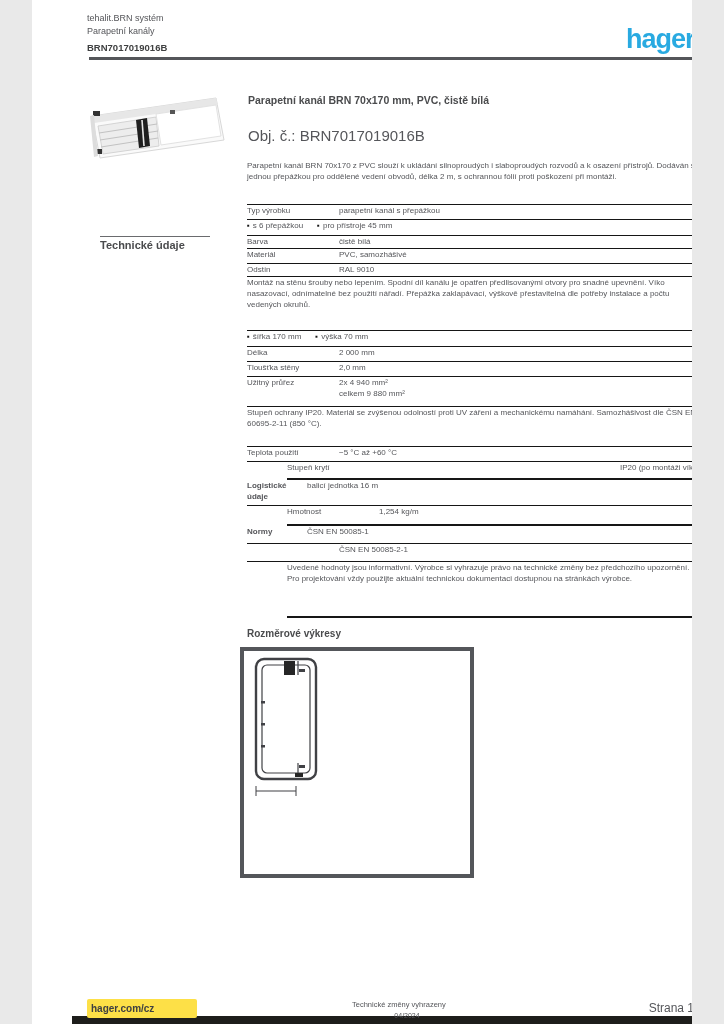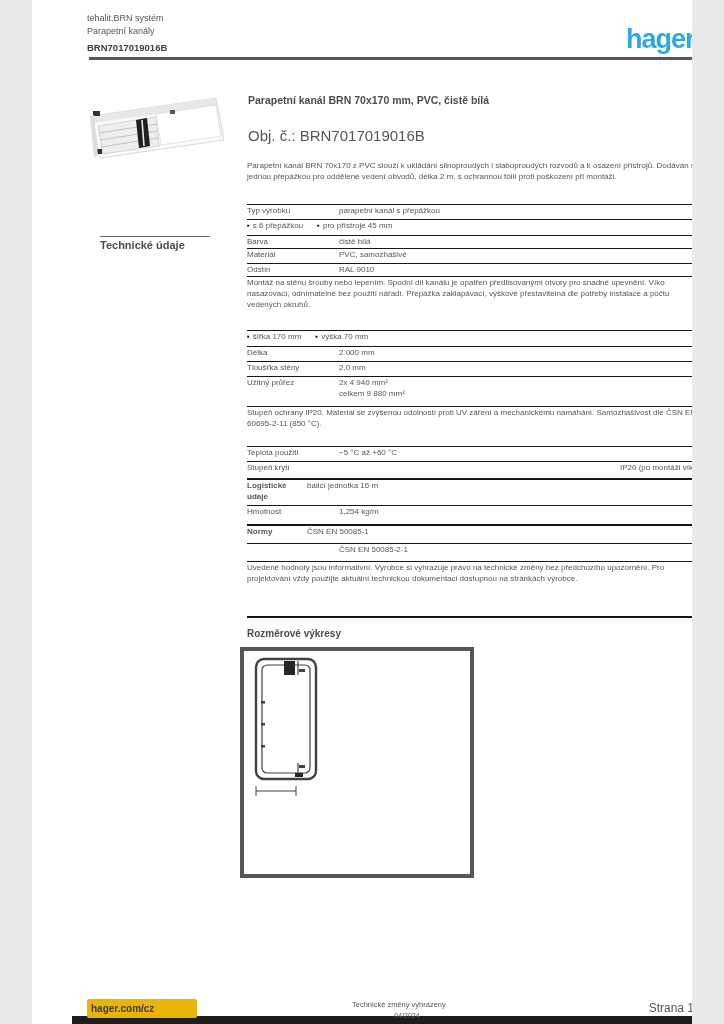--- a/index.html
+++ b/index.html
@@ -20,36 +20,36 @@
   .title1{position:absolute;left:216px;top:94px;width:300px;font-size:10.5px;
           font-weight:bold;color:#4a4b4d;line-height:12px;}
   .title2{position:absolute;left:216px;top:127px;font-size:15px;color:#55565a;}
   .margin-label{position:absolute;left:68px;top:236px;width:110px;border-top:1.5px solid #6a6b6e;
           padding-top:2px;font-size:11px;font-weight:bold;color:#4a4b4d;}
   
   .specs{position:absolute;left:215px;top:160px;width:453px;font-size:8px;line-height:11px;}
   .row{position:relative;border-bottom:1.5px solid #161616;box-sizing:border-box;
        display:flex;align-items:flex-start;}
   .row.noline{border-bottom:none;}
-  .row.thick{border-bottom:2.5px solid #161616;}
+  .row.thick{border-bottom:2.5px solid #161616;margin-left:40px;}
   .row .lbl{width:92px;flex:none;color:#55565a;}
   .row .lbl.sec{font-weight:bold;width:60px;}
   .row .val{color:#55565a;}
   .row .val.right{margin-left:auto;text-align:right;}
   .para{color:#55565a;}
   .bul{display:flex;gap:14px;}
   .bullet::before{content:"▪";color:#161616;margin-right:3px;font-size:8px;}
   
   .dim-heading{position:absolute;left:215px;top:628px;font-size:10px;font-weight:bold;color:#4a4b4d;}
   .dim-box{position:absolute;left:208px;top:647px;width:226px;height:223px;
            border:4px solid #54565a;background:#ffffff;}
   .dim-box svg{position:absolute;left:8px;top:2px;}
   
   .f-bar{position:absolute;left:40px;top:1016px;width:665px;height:8px;background:#1d1d1b;}
-  .f-link{position:absolute;left:55px;top:999px;width:110px;height:19px;background:#eab308;
+  .f-link{position:absolute;left:55px;top:999px;width:110px;height:19px;background:#fde047;
           border-radius:2px;font-size:10px;font-weight:bold;color:#3f4041;
           line-height:19px;padding-left:4px;box-sizing:border-box;z-index:2;}
   .f-note{position:absolute;left:320px;top:1000px;width:110px;text-align:left;
           font-size:7.5px;color:#55565a;line-height:9px;}
   .f-note .n2{display:block;text-align:center;font-size:7px;margin-top:2px;}
   .f-page{position:absolute;left:600px;top:1001px;width:72px;text-align:right;
           font-size:12px;color:#55565a;}
 </style>
 </head>
 <body>

